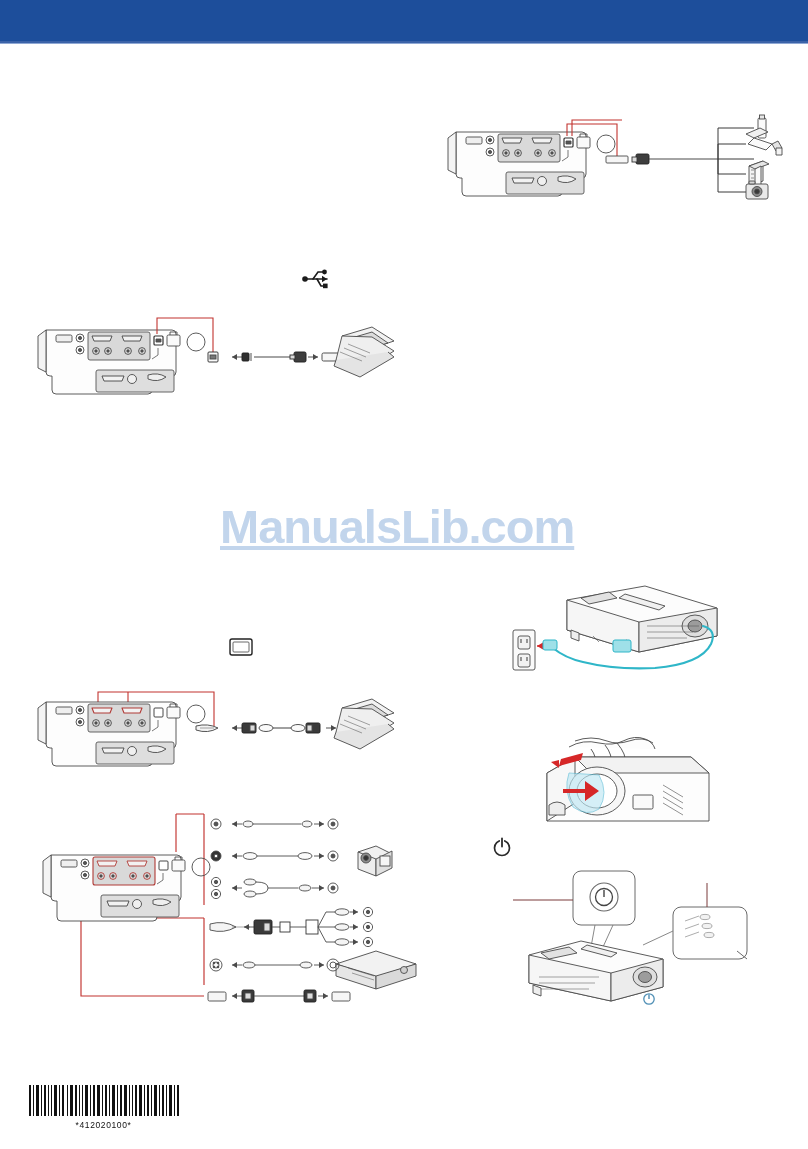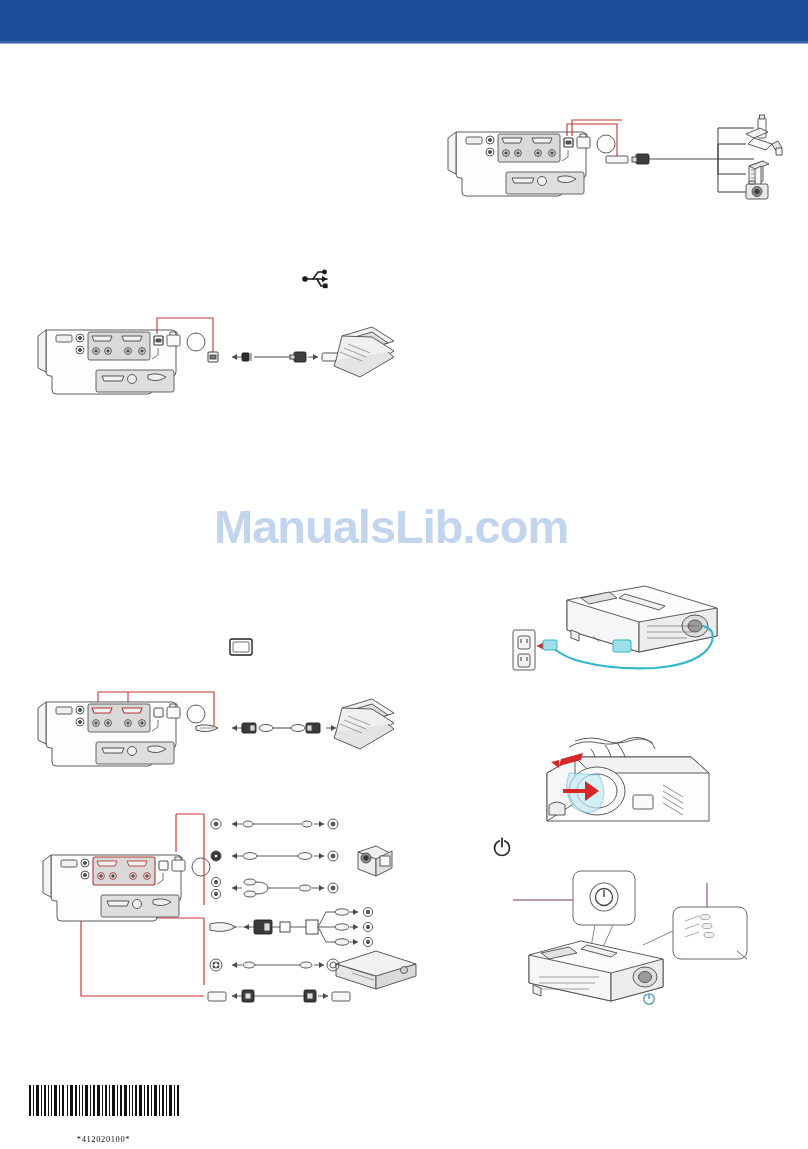--- a/index.html
+++ b/index.html
@@ -6,33 +6,33 @@
   body{width:808px;height:1149px;position:relative;overflow:hidden;
        font-family:"Liberation Sans",sans-serif;color:#222;}
   .page{position:absolute;inset:0;background:#ffffff;}
 
   
   .banner{position:absolute;left:0;top:0;width:808px;height:41px;background:#1d4e9b;}
   .banner-rule{position:absolute;left:0;top:41px;width:808px;height:2px;background:#3b63a8;}
   .banner-rule2{position:absolute;left:0;top:43px;width:808px;height:1px;background:#8fa8d4;}
 
   
-  .watermark{position:absolute;left:214px;top:497px;width:380px;height:60px;
+  .watermark{position:absolute;left:220px;top:497px;width:380px;height:60px;
     font-size:47px;font-weight:bold;letter-spacing:-1px;color:#c2d5ec;
-    font-family:"Liberation Sans",sans-serif;line-height:60px;white-space:nowrap;}
+    font-family:"Liberation Sans",sans-serif;line-height:60px;white-space:nowrap;text-decoration:underline;}
 
   
   .fig{position:absolute;}
   svg{display:block;overflow:visible;}
 
   
   .barcode{position:absolute;left:26px;top:1084px;width:155px;height:42px;}
   .barcode .bars{width:155px;height:33px;display:block;}
   .barcode .bcnum{font-size:8.5px;text-align:center;letter-spacing:.6px;
-     font-family:Liberation Serif, serif;color:#111;margin-top:17px;}
+     font-family:Liberation Sans, sans-serif;color:#111;margin-top:3px;}
 </style>
 </head>
 <body>
 
 <div class="page">
 
   <div class="banner"></div>
   <div class="banner-rule"></div>
   <div class="banner-rule2"></div>
 

